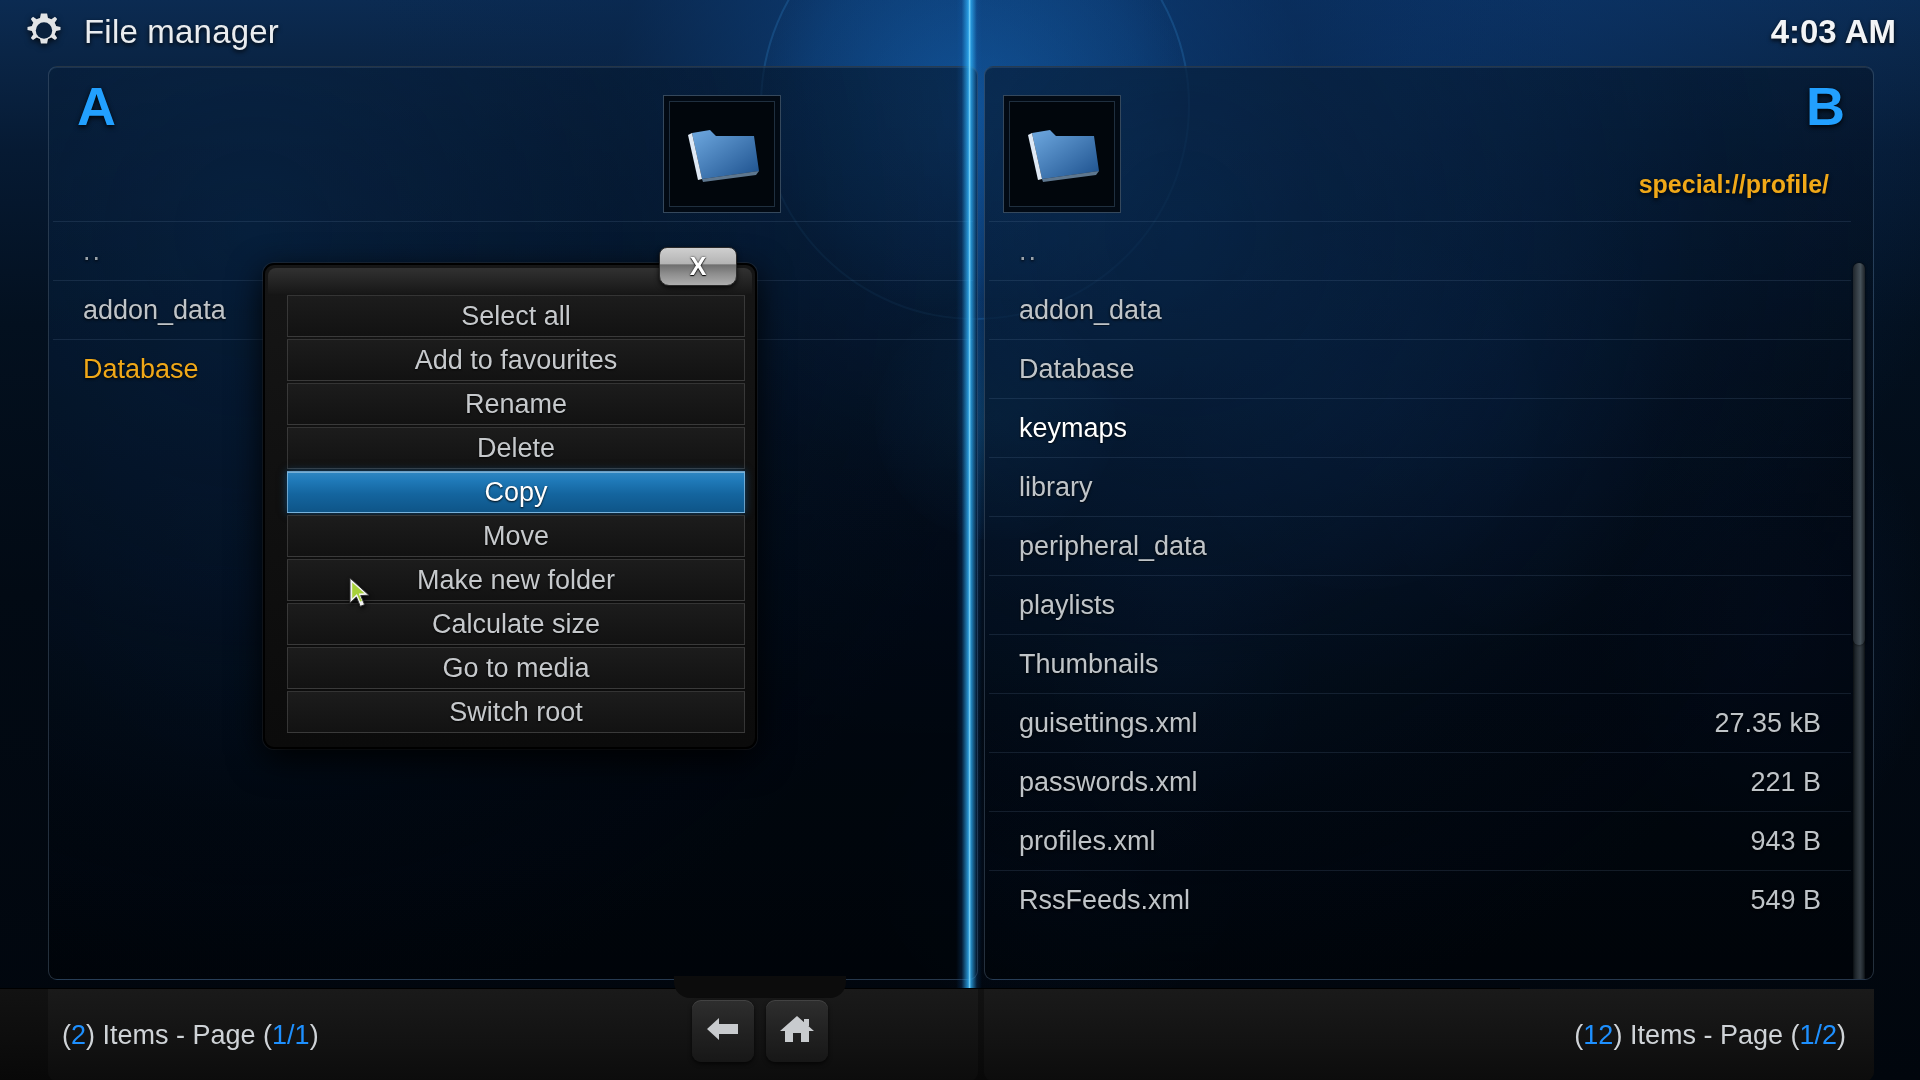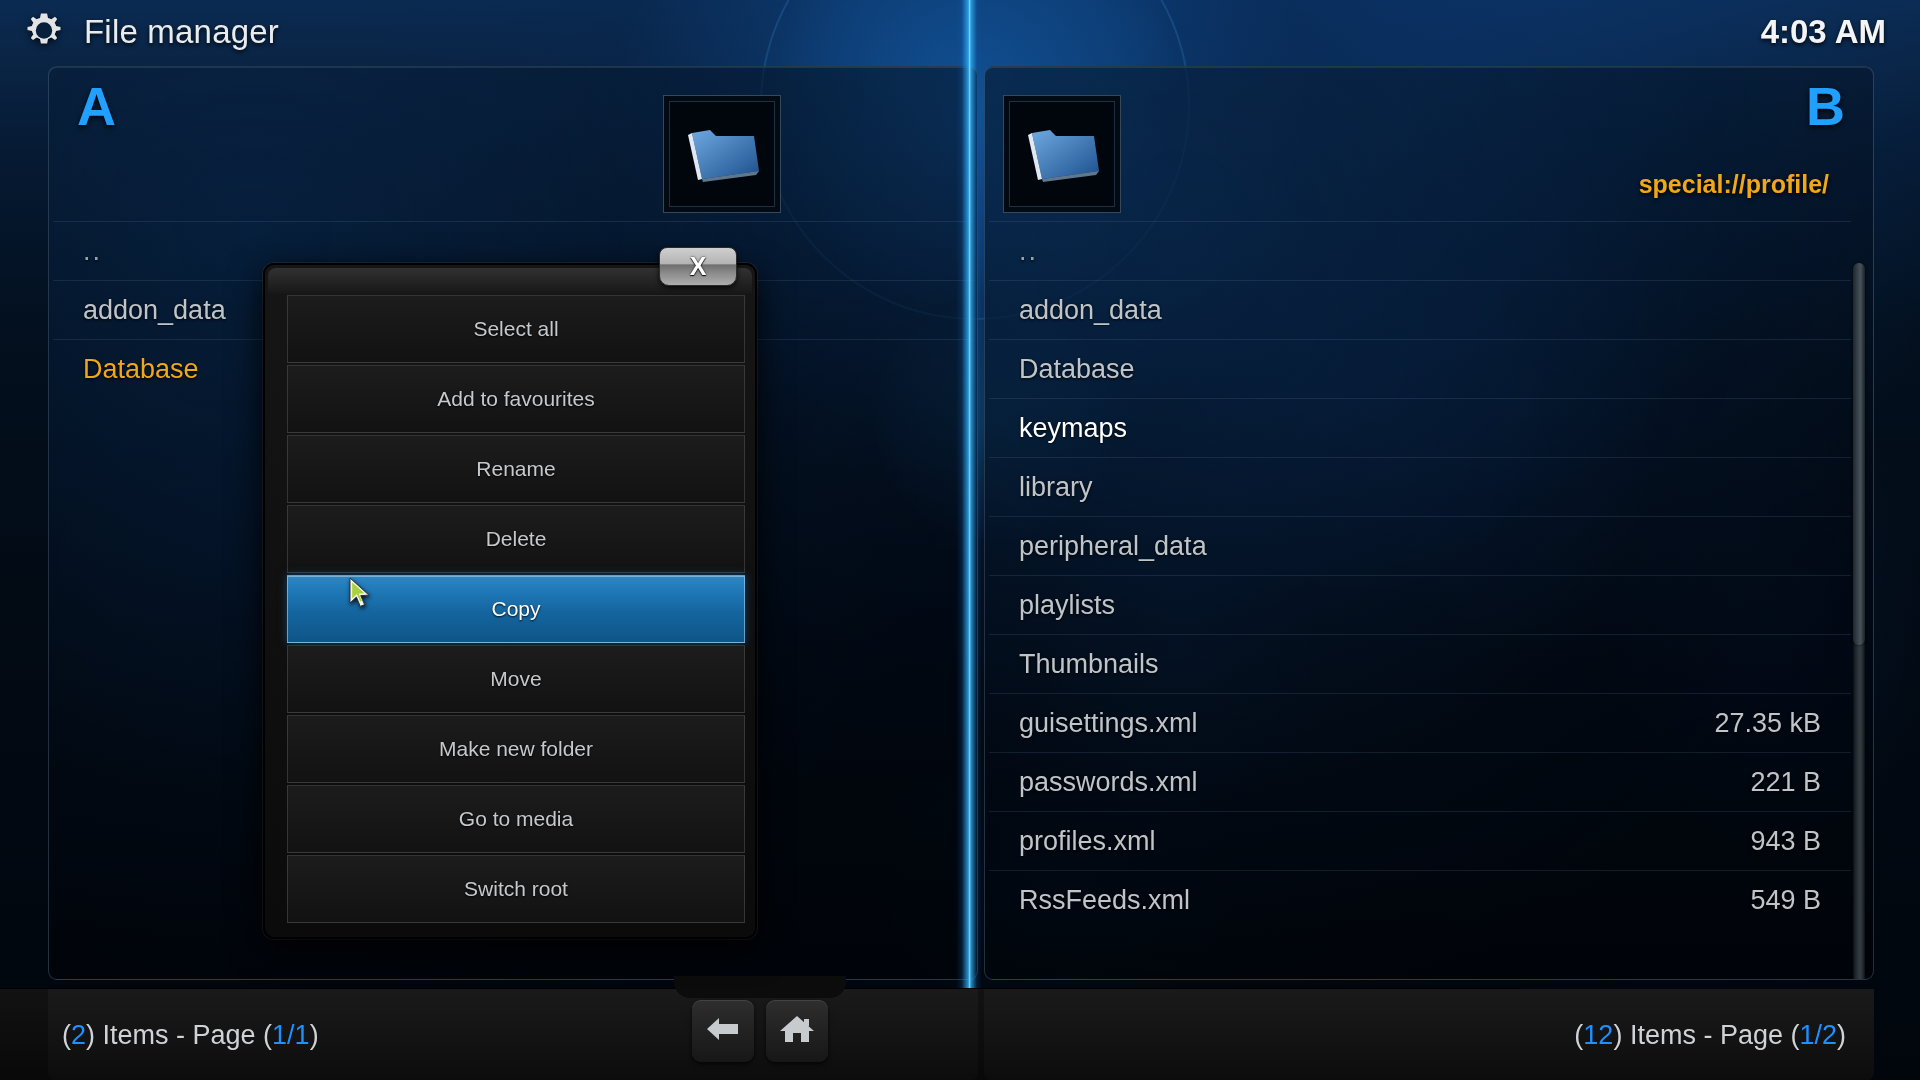--- a/index.html
+++ b/index.html
@@ -43,21 +43,21 @@
     position:absolute; left:0; top:0; width:1920px; height:64px; z-index:30;
     display:flex; align-items:center;
   }
   #gear { margin-left:22px; width:44px; height:44px; position:relative; }
   #gear svg { display:block; filter:drop-shadow(0 2px 3px rgba(0,0,0,.8)); }
   #apptitle {
     margin-left:18px; font-size:33px; color:#e9ecef; letter-spacing:.2px;
     text-shadow:0 2px 4px rgba(0,0,0,.85);
   }
   #clock {
-    margin-left:auto; margin-right:34px; font-size:33px; font-weight:bold;
+    margin-left:auto; margin-right:24px; font-size:33px; font-weight:bold;
     color:#f2f4f6; text-shadow:0 2px 4px rgba(0,0,0,.85);
   }
 
   
   .panel {
     position:absolute; top:66px; height:914px;
     border:1px solid rgba(120,150,180,0.30);
     border-radius:9px;
     background:
       radial-gradient(ellipse at 22% 18%, rgba(9,40,76,0.55) 0%, rgba(3,14,28,0.20) 55%, rgba(0,0,0,0.10) 75%),
@@ -197,25 +197,25 @@
     background:linear-gradient(180deg,#cfcfcf 0%,#b4b4b4 42%,#6e6e6e 46%,#8e8e8e 70%,#adadad 100%);
     border:1px solid #2a2a2a;
     box-shadow:0 2px 5px rgba(0,0,0,.8);
     display:flex; align-items:center; justify-content:center;
   }
   #ctxclose .xglyph {
     font-size:25px; font-weight:bold; color:#ffffff; line-height:1;
     text-shadow:0 1px 1px rgba(0,0,0,.95), 0 0 2px rgba(0,0,0,.9);
   }
   .ctxitem {
-    position:relative; height:68px; margin-top:2px;
+    position:relative; height:42px; margin-top:2px;
     display:flex; align-items:center; justify-content:center;
     background:linear-gradient(180deg,#1c1c1c 0%,#171717 50%,#121212 100%);
     border:1px solid rgba(108,108,108,.38);
-    font-size:21px; color:#c6c9cc;
+    font-size:27px; color:#c6c9cc;
     text-shadow:0 1px 2px rgba(0,0,0,.9);
     margin-left:12px;
   }
   .ctxitem:first-of-type { margin-top:20px; }
   .ctxitem.sel {
     background:linear-gradient(180deg,#2f86c2 0%,#1f79b8 22%,#14659f 55%,#0e5588 100%);
     border:1px solid rgba(180,215,240,.55);
     color:#ffffff;
     box-shadow:inset 0 1px 0 rgba(255,255,255,.35), 0 0 8px rgba(20,110,180,.55);
   }
@@ -359,20 +359,21 @@
       <span class="xglyph">X</span>
     </div>
     <div id="ctxitems">
         <div class="ctxitem">Select all</div>
         <div class="ctxitem">Add to favourites</div>
         <div class="ctxitem">Rename</div>
         <div class="ctxitem">Delete</div>
         <div class="ctxitem sel">Copy</div>
         <div class="ctxitem">Move</div>
         <div class="ctxitem">Make new folder</div>
+        <div class="ctxitem">Calculate size</div>
         <div class="ctxitem">Go to media</div>
         <div class="ctxitem">Switch root</div>
       </div>
   </div>
 
   <svg id="cursor" viewBox="0 0 26 34">
     <path d="M2 1 L2 26 L8.4 20.1 L12.3 29.4 L16.6 27.6 L12.7 18.6 L21 18.2 Z" fill="#f2f2f2" stroke="#333" stroke-width="1"></path>
     <path d="M4.2 5.6 L4.2 21.4 L8.9 17.1 L12.2 24.6 L13.9 23.9 L10.7 16.5 L16.4 16.2 Z" fill="#a8d13a"></path>
   </svg>
 

